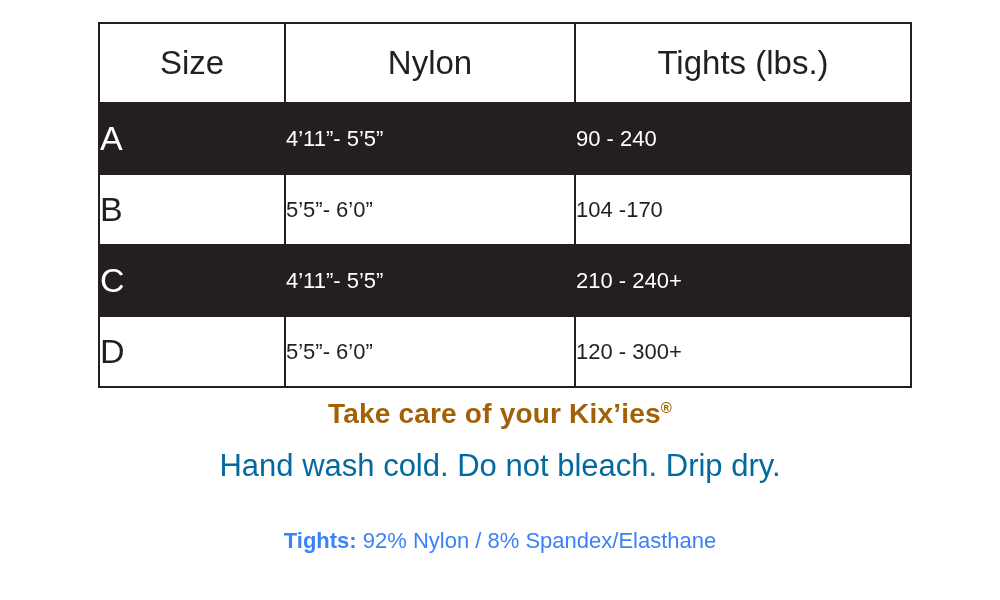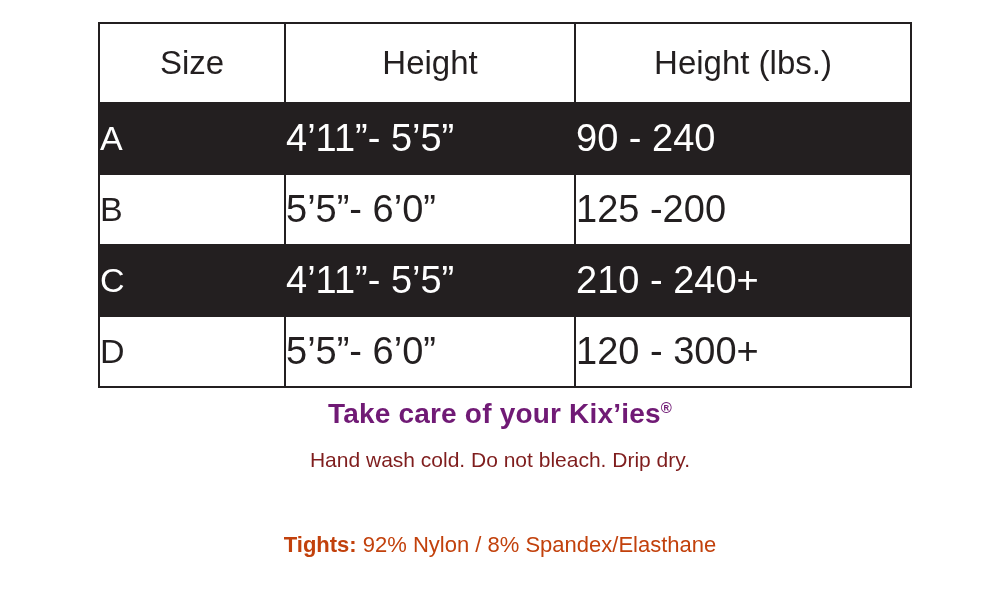--- a/index.html
+++ b/index.html
@@ -51,21 +51,21 @@
   thead th {
     height: 78px;
     font-size: 33px;
     background: #ffffff;
     color: #231f20;
     font-weight: 400;
   }
 
   tbody td {
     height: 69px;
-    font-size: 38px;
+    font-size: 22px;
   }
 
   tbody tr.row-dark td {
     background: #231f20;
     color: #ffffff;
     border-color: #231f20;
   }
 
   tbody tr.row-light td {
     background: #ffffff;
@@ -81,39 +81,39 @@
     left: 0;
     top: 398px;
     width: 1000px;
     text-align: center;
   }
 
   .care-title {
     font-size: 28px;
     font-weight: bold;
     letter-spacing: 0.2px;
-    color: #701a75;
+    color: #a16207;
   }
 
   .care-title sup {
     font-size: 15px;
     vertical-align: super;
     font-weight: bold;
   }
 
   .care-instructions {
     margin-top: 18px;
-    font-size: 21px;
-    color: #7f1d1d;
+    font-size: 31px;
+    color: #0369a1;
   }
 
   .composition {
-    margin-top: 60px;
+    margin-top: 44px;
     font-size: 22px;
-    color: #c2410c;
+    color: #3b82f6;
   }
 
   .composition .label {
     font-weight: bold;
   }
 </style>
 </head>
 <body>
 
 <div class="page">
@@ -121,34 +121,34 @@
   <div class="table-wrap">
     <table class="size-table">
       <colgroup>
         <col class="c-size">
         <col class="c-height">
         <col class="c-weight">
       </colgroup>
       <thead>
         <tr>
           <th>Size</th>
-          <th>Height</th>
-          <th>Height (lbs.)</th>
+          <th>Nylon</th>
+          <th>Tights (lbs.)</th>
         </tr>
       </thead>
       <tbody>
         <tr class="row-dark">
           <td class="cell-size">A</td>
           <td class="cell-height">4’11”- 5’5”</td>
           <td class="cell-weight">90 - 240</td>
         </tr>
         <tr class="row-light">
           <td class="cell-size">B</td>
           <td class="cell-height">5’5”- 6’0”</td>
-          <td class="cell-weight">125 -200</td>
+          <td class="cell-weight">104 -170</td>
         </tr>
         <tr class="row-dark">
           <td class="cell-size">C</td>
           <td class="cell-height">4’11”- 5’5”</td>
           <td class="cell-weight">210 - 240+</td>
         </tr>
         <tr class="row-light">
           <td class="cell-size">D</td>
           <td class="cell-height">5’5”- 6’0”</td>
           <td class="cell-weight">120 - 300+</td>

